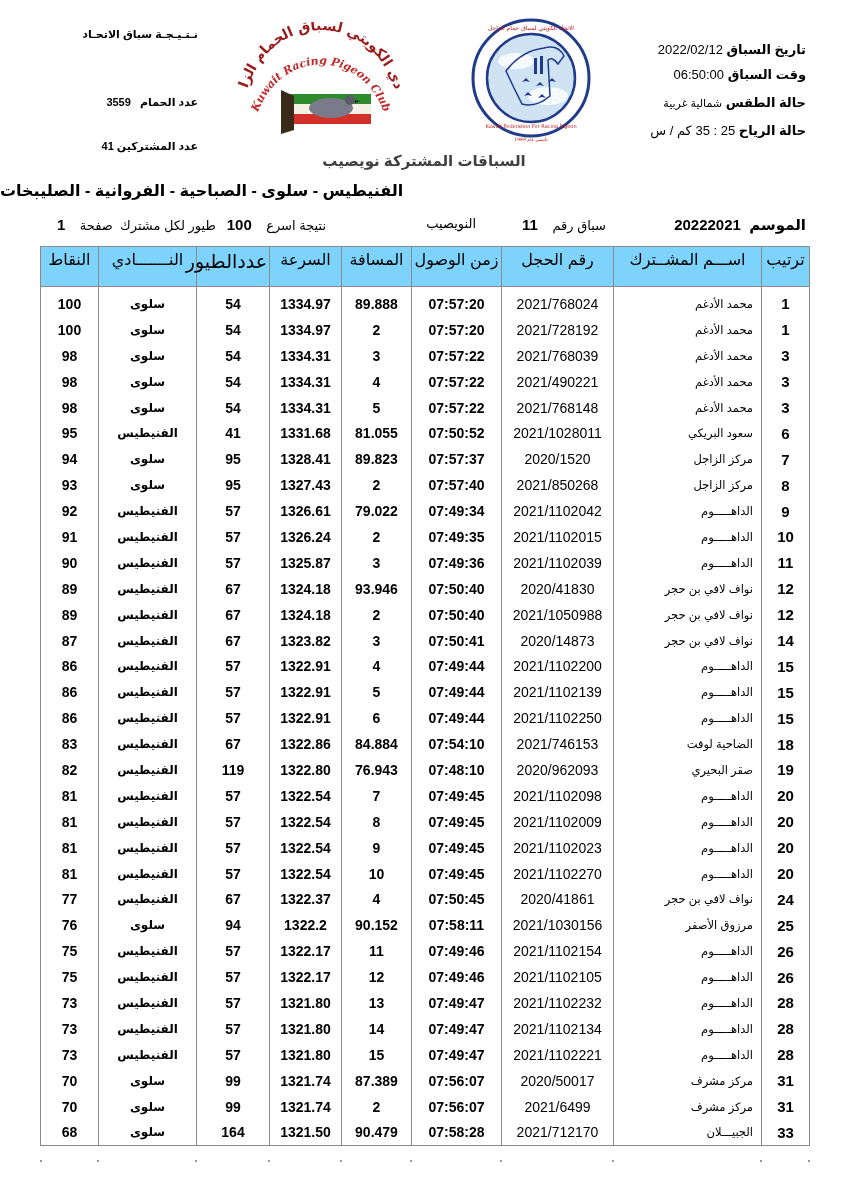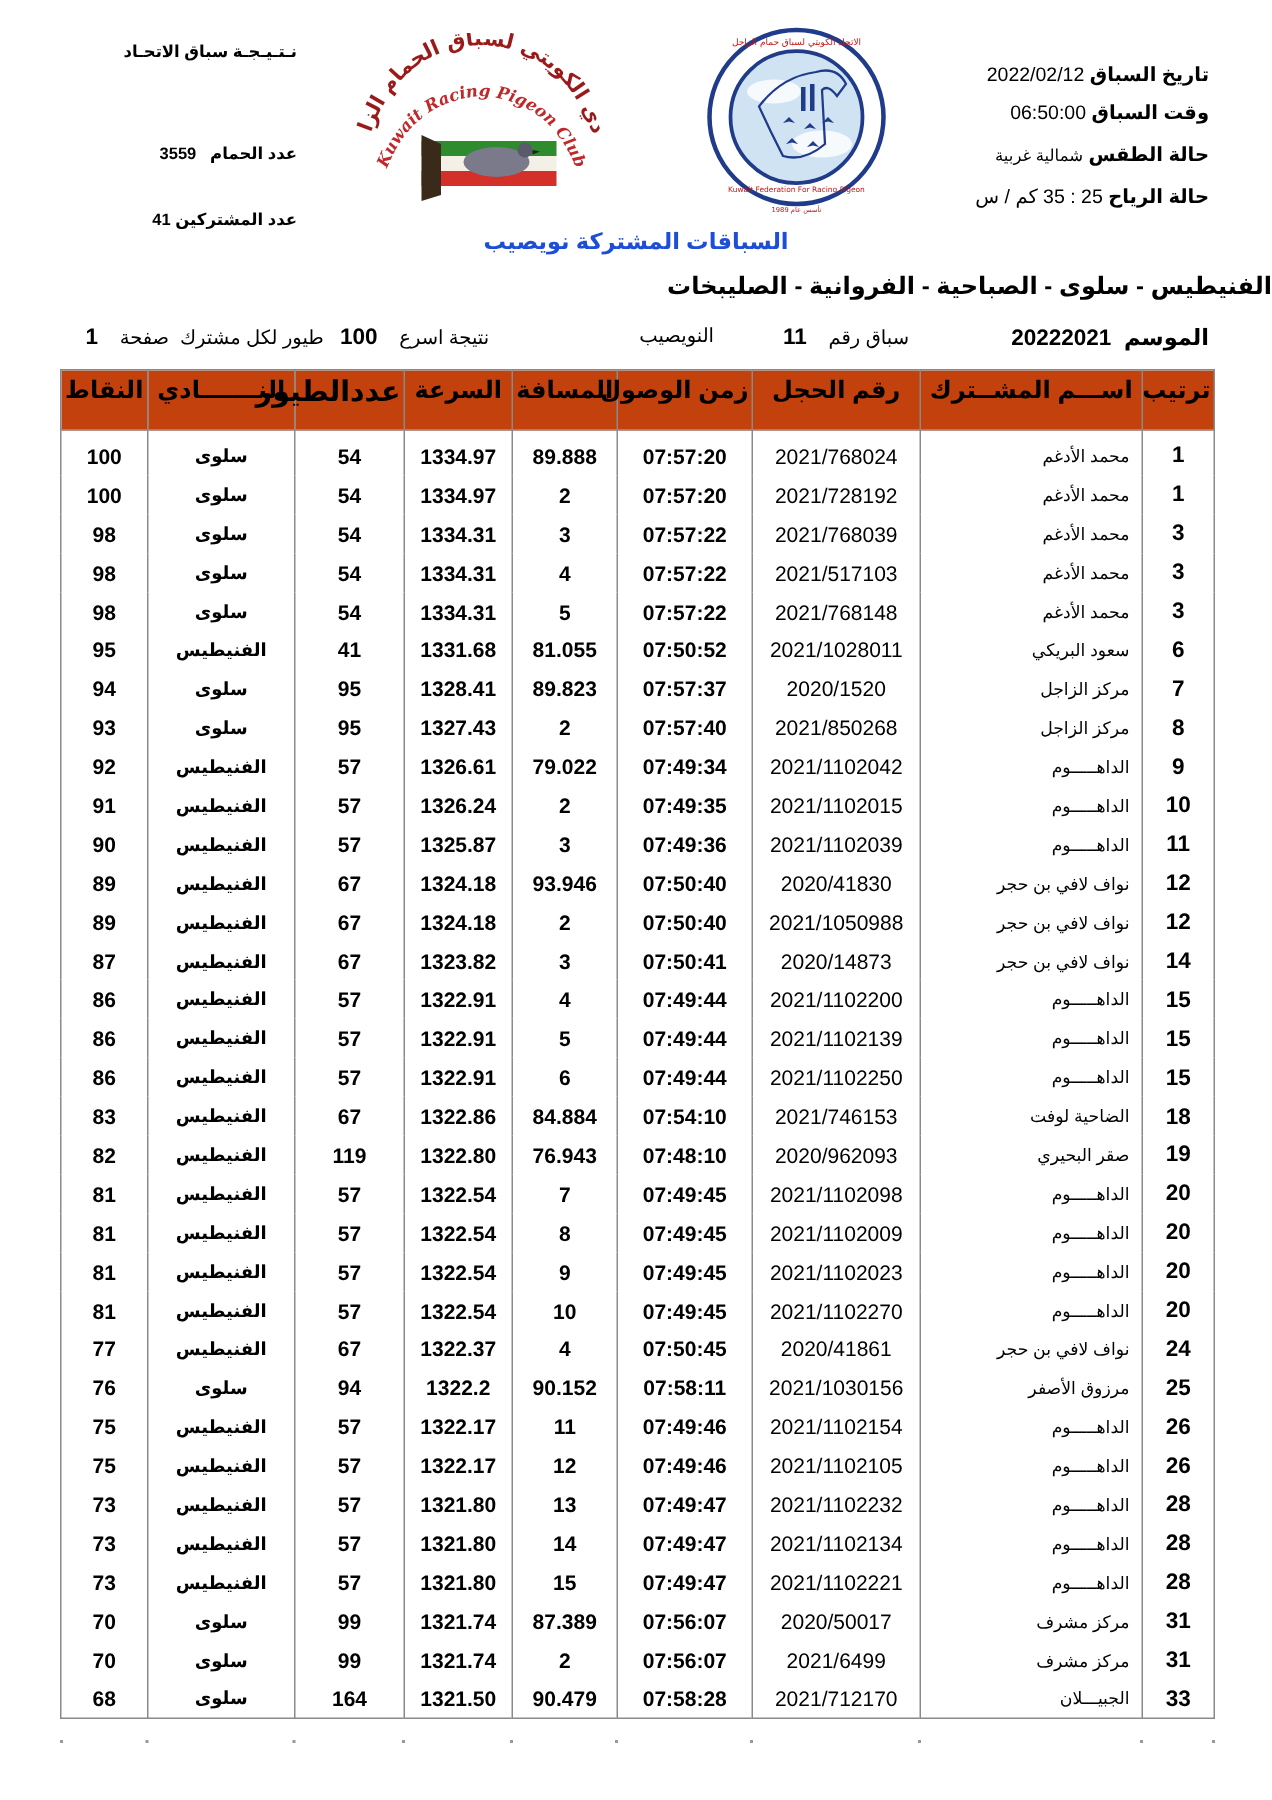--- a/index.html
+++ b/index.html
@@ -7,28 +7,28 @@
   .bold { font-weight:bold; }
 
   
   .info-line { position:absolute; right:42px; font-size:13px; direction:rtl; white-space:nowrap; }
   .info-line .lbl { font-weight:bold; }
 
   
   .left-title { position:absolute; left:46px; top:28px; width:152px; font-size:11px; font-weight:bold; direction:rtl; letter-spacing:0.5px; }
   .left-line { position:absolute; left:90px; width:108px; text-align:right; font-size:11px; font-weight:bold; direction:rtl; white-space:nowrap; }
 
-  .red-title { position:absolute; left:0; width:848px; top:152px; text-align:center; color:#1d4ed8; font-size:15px; font-weight:bold; direction:rtl; }
-  .sub-title { position:absolute; left:0; width:848px; top:181px; text-align:right; font-size:16px; font-weight:bold; direction:rtl; }
+  .red-title { position:absolute; left:0; width:848px; top:152px; text-align:center; color:#404040; font-size:15px; font-weight:bold; direction:rtl; }
+  .sub-title { position:absolute; left:0; width:848px; top:181px; text-align:left; font-size:16px; font-weight:bold; direction:rtl; }
 
   .meta-row { position:absolute; top:216px; font-size:13px; direction:rtl; white-space:nowrap; }
 
   
   table.results { position:absolute; left:40px; top:246px; width:769px; border-collapse:collapse; direction:rtl; table-layout:fixed; }
-  table.results th { background:#c2410c; font-size:16px; font-weight:bold; height:36px; border:1px solid #8a8a8a; padding:0 2px; white-space:nowrap; vertical-align:top; padding-top:3px; }
+  table.results th { background:#7dd3fc; font-size:16px; font-weight:normal; height:36px; border:1px solid #8a8a8a; padding:0 2px; white-space:nowrap; vertical-align:top; padding-top:3px; }
   table.results td { height:25.9px; padding:0 3px; font-size:14px; font-weight:bold; border-left:1px solid #8a8a8a; border-right:1px solid #8a8a8a; white-space:nowrap; text-align:center; }
   table.results tbody tr:first-child td { padding-top:4px; }
   table.results tbody tr:last-child td { border-bottom:1.5px solid #8a8a8a; }
   td.name { text-align:right !important; font-weight:normal !important; font-size:11.5px !important; padding-right:8px !important; }
   td.ring { font-weight:normal !important; font-size:14px !important; }
   td.club { font-size:12px !important; }
   td.rank { font-size:15px !important; }
 
   .dotrow { position:absolute; top:1160px; width:2px; height:2px; background:#999; }
 
@@ -175,21 +175,21 @@
         <td class="arrival">07:57:22</td>
         <td class="distance">3</td>
         <td class="speed">1334.31</td>
         <td class="birds">54</td>
         <td class="club">سلوى</td>
         <td class="points">98</td>
       </tr>
       <tr>
         <td class="rank">3</td>
         <td class="name">محمد الأدغم</td>
-        <td class="ring">2021/517103</td>
+        <td class="ring">2021/490221</td>
         <td class="arrival">07:57:22</td>
         <td class="distance">4</td>
         <td class="speed">1334.31</td>
         <td class="birds">54</td>
         <td class="club">سلوى</td>
         <td class="points">98</td>
       </tr>
       <tr>
         <td class="rank">3</td>
         <td class="name">محمد الأدغم</td>

